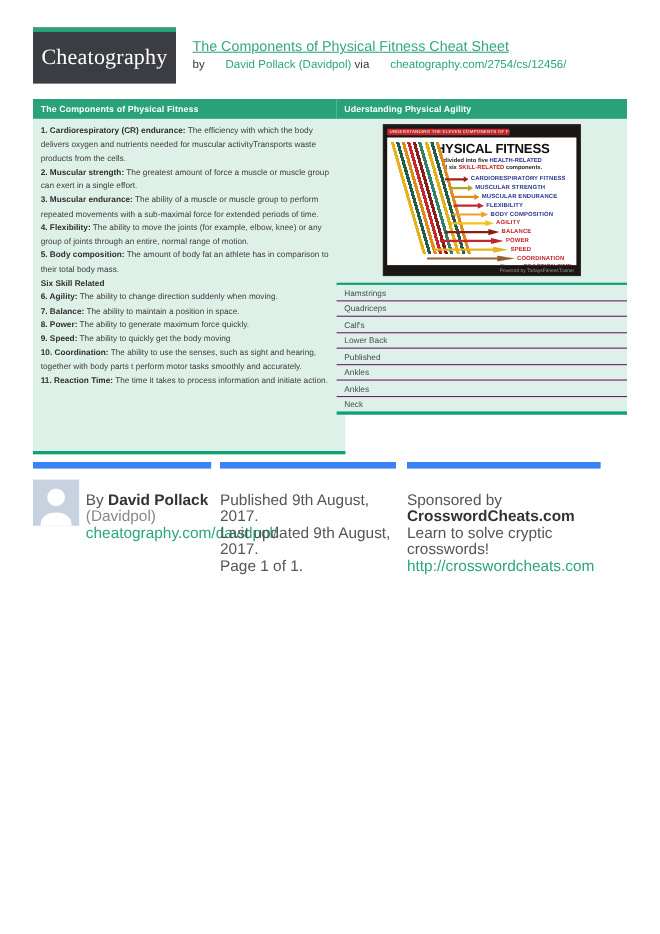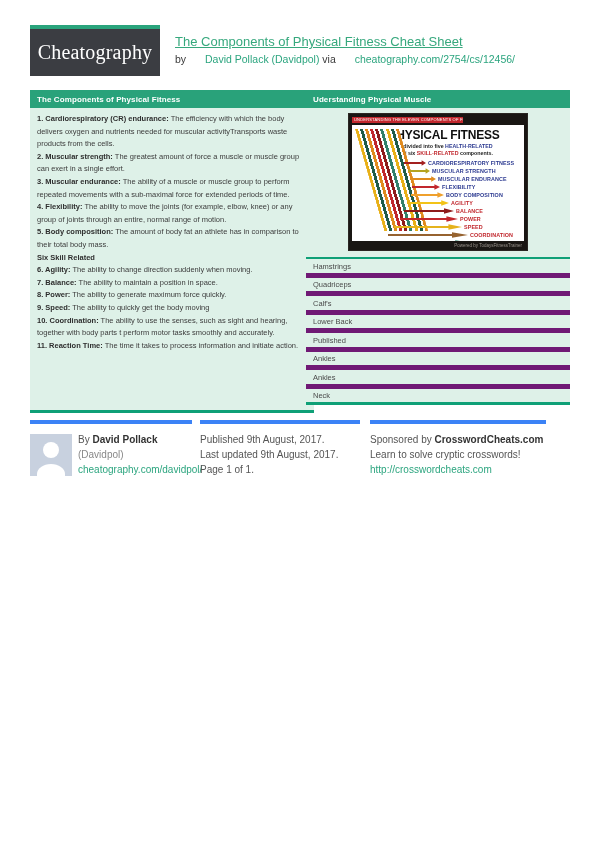--- a/index.html
+++ b/index.html
@@ -34,21 +34,21 @@
   }
   #card-components .ln { margin:0; }
   #card-components b { color:#2e2e2e; }
 
   #card-understanding { left:306px; top:90px; width:264px; }
   #card-understanding .card-b { padding:5px 0 6px 0; }
 
   #card-muscles { left:306px; top:259px; width:264px; }
   .m-row {
     padding:2.5px 7px 2px 7px; font-size:7.5px; color:#4a4a4a; line-height:9px;
-    border-top:5px solid #701a75;
+    border-top:1px solid #701a75;
   }
   .m-row:first-child { border-top:none; }
 
   
   .poster { width:172px; margin:0 auto; background:#191613; padding:4px 4px 0 4px;
             box-shadow:0 0 0 1px #2a2622 inset; }
   .p-banner {
     background:#C1272D; color:#fff; font-size:4px; line-height:6px; height:6px;
     width:62%; padding:0 2px; margin-bottom:2px; white-space:nowrap; overflow:hidden;
     letter-spacing:.2px;
@@ -78,22 +78,22 @@
   .fit-row:nth-child(5)  .fit-arrow { margin-left:55px; width:33px; }
   .fit-row:nth-child(6)  .fit-arrow { margin-left:54px; width:39px; }
   .fit-row:nth-child(7)  .fit-arrow { margin-left:48px; width:50px; }
   .fit-row:nth-child(8)  .fit-arrow { margin-left:44px; width:58px; }
   .fit-row:nth-child(9)  .fit-arrow { margin-left:38px; width:68px; }
   .fit-row:nth-child(10) .fit-arrow { margin-left:32px; width:80px; }
   .fit-row:nth-child(11) .fit-arrow { margin-left:24px; width:94px; }
   .p-credit { color:#9a938c; font-size:4.5px; text-align:right; padding:2px 2px 3px 0; }
 
   
-  .fcol { position:absolute; top:420px; border-top:4px solid #3b82f6; padding-top:8px;
-          font-size:10px; color:#555; line-height:15px; }
+  .fcol { position:absolute; top:420px; border-top:6px solid #3b82f6; padding-top:21px;
+          font-size:14px; color:#555; line-height:15px; }
   #fcol1 { left:30px;  width:162px; }
   #fcol2 { left:200px; width:160px; }
   #fcol3 { left:370px; width:176px; }
   .avatar { position:absolute; left:0; top:10px; width:42px; height:42px;
             background:#C8D1DF; overflow:hidden; }
   .avatar .head { position:absolute; left:13px; top:8px; width:16px; height:16px;
                   border-radius:50%; background:#ffffff; }
   .avatar .shoulders { position:absolute; left:7px; bottom:-8px; width:28px; height:20px;
                   border-radius:50% 50% 0 0; background:#ffffff; }
   .fcol1-text { margin-left:48px; }
@@ -123,21 +123,21 @@
     <p class="ln"><b>6. Agility:</b><span> The ability to change direction suddenly when moving.</span></p>
     <p class="ln"><b>7. Balance:</b><span> The ability to maintain a position in space.</span></p>
     <p class="ln"><b>8. Power:</b><span> The ability to generate maximum force quickly.</span></p>
     <p class="ln"><b>9. Speed:</b><span> The ability to quickly get the body moving</span></p>
     <p class="ln"><b>10. Coordination:</b><span> The ability to use the senses, such as sight and hearing, together with body parts t perform motor tasks smoothly and accurately.</span></p>
     <p class="ln"><b>11. Reaction Time:</b><span> The time it takes to process information and initiate action.</span></p>
   </div>
 </div>
 
 <div class="card" id="card-understanding">
-  <div class="card-h">Uderstanding Physical Muscle</div>
+  <div class="card-h">Uderstanding Physical Agility</div>
   <div class="card-b">
     <div class="poster">
       <div class="p-banner">UNDERSTANDING THE ELEVEN COMPONENTS OF FITNESS</div>
       <div class="p-white">
         <div class="fan"></div>
         <div class="p-title">PHYSICAL FITNESS</div>
         <div class="p-sub"><span>is divided into five </span><span class="hl" id="sub-health" style="color: rgb(43, 57, 144);">HEALTH-RELATED</span><br><span>and six </span><span class="sk" id="sub-skill" style="color: rgb(193, 39, 45);">SKILL-RELATED</span><span> components.</span></div>
         <div class="fit-list">
           <div class="fit-row">
               <span class="fit-arrow" style="background: rgb(163, 32, 32);"></span>

